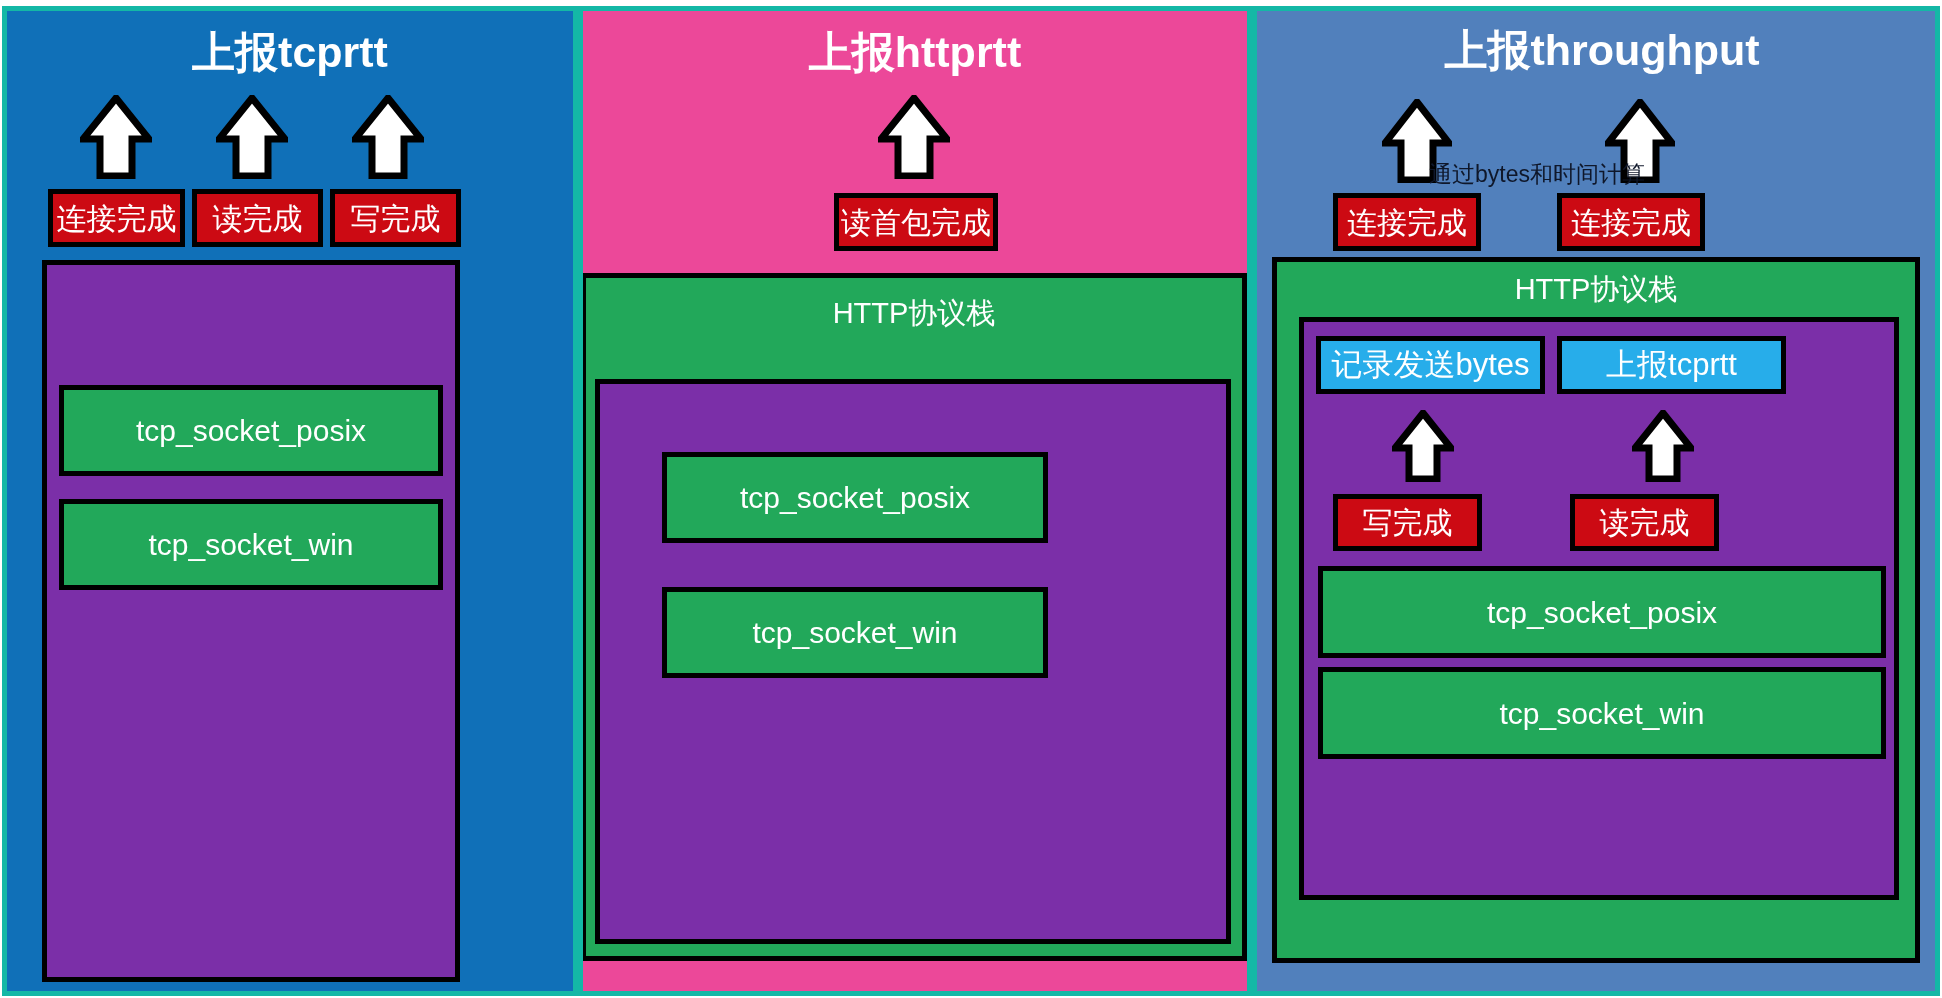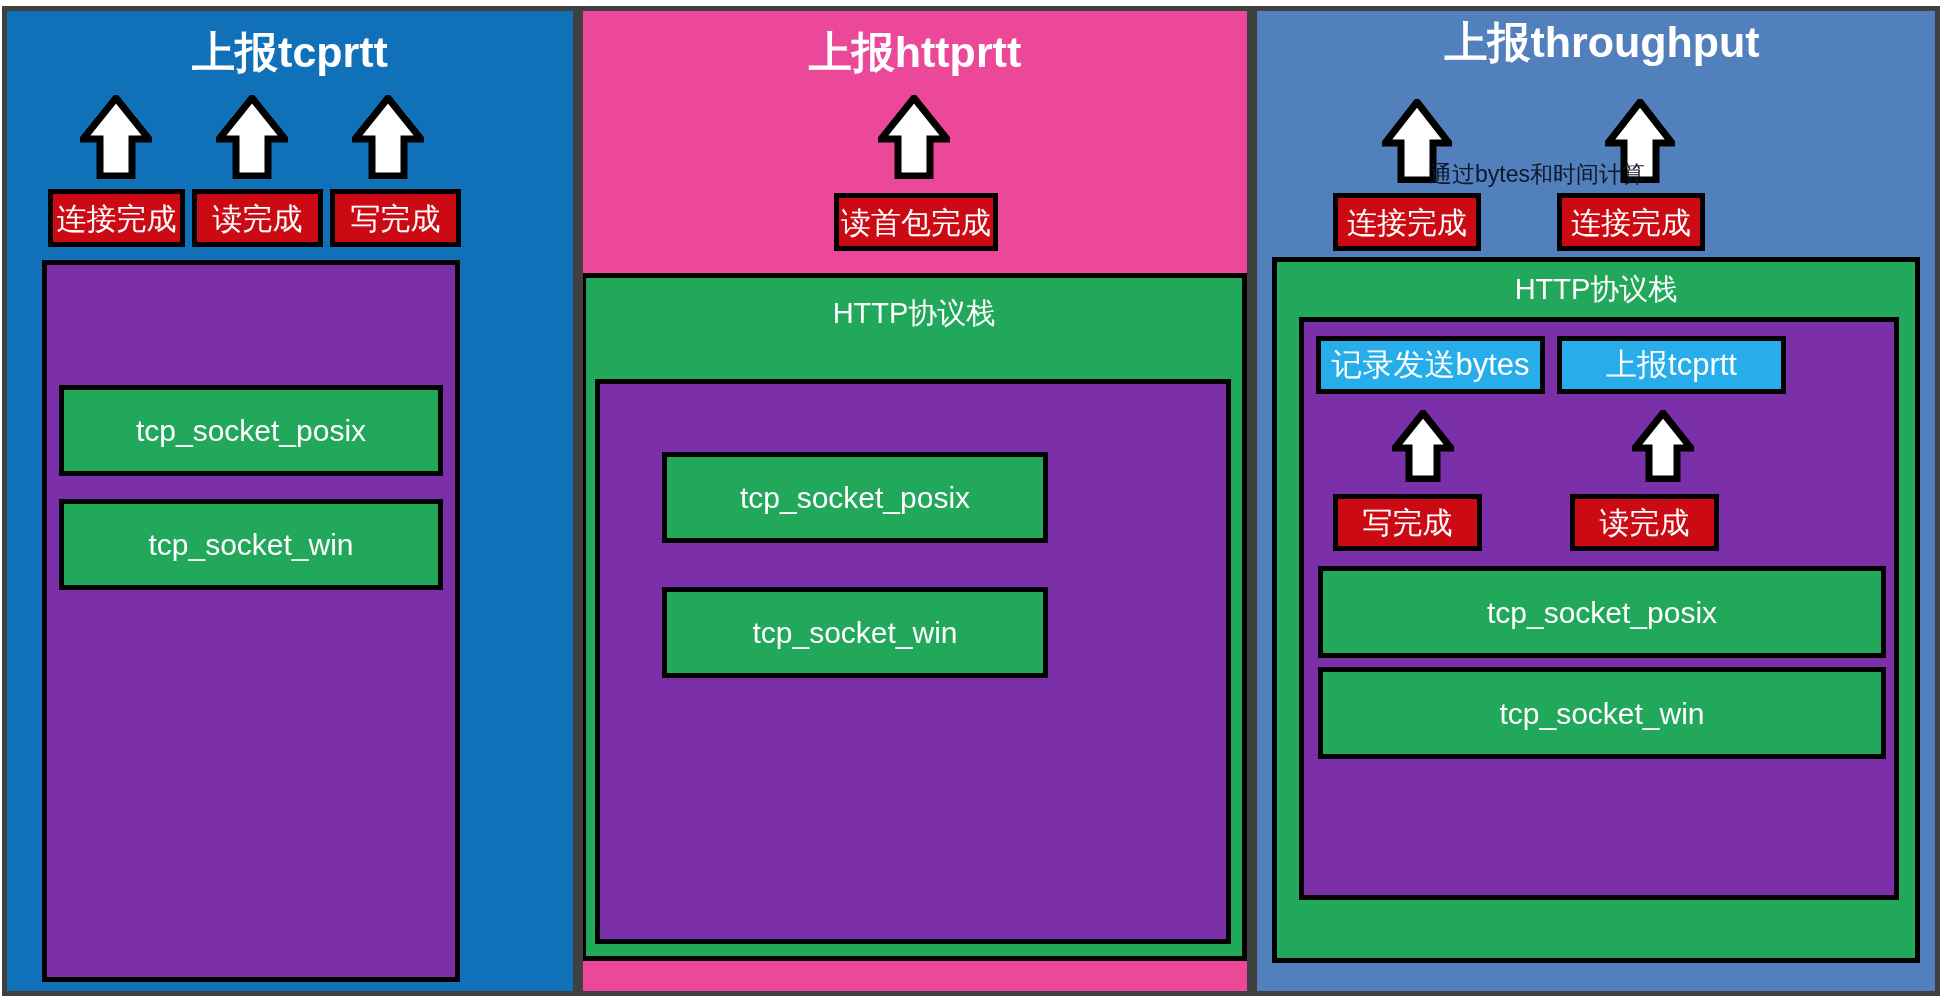--- a/index.html
+++ b/index.html
@@ -7,40 +7,40 @@
     width: 1942px; height: 998px;
     background: #ffffff;
     font-family: "Liberation Sans", "DejaVu Sans", sans-serif;
     overflow: hidden;
   }
   .stage { position: relative; width: 1942px; height: 998px; }
 
   
   .panel {
     position: absolute;
-    border: 5px solid #404040;
+    border: 5px solid #14b8a6;
     overflow: hidden;
   }
   #panel-tcprtt      { left: 2px;    top: 6px; width: 576px;  height: 990px; background: #1070B8; }
   #panel-httprtt     { left: 578px;  top: 6px; width: 674px;  height: 990px; background: #ec4899; }
   #panel-throughput  { left: 1252px; top: 6px; width: 688px;  height: 990px; background: #5180BC; }
 
   .panel-title {
     position: absolute;
     left: 0; right: 0;
     text-align: center;
     color: #ffffff;
     font-weight: bold;
     font-size: 43px;
     letter-spacing: 0px;
     white-space: nowrap;
   }
   #panel-tcprtt .panel-title     { top: 13px; }
   #panel-httprtt .panel-title    { top: 13px; }
-  #panel-throughput .panel-title { top: 3px; padding-left: 12px; }
+  #panel-throughput .panel-title { top: 11px; padding-left: 12px; }
 
   
   .arrow { position: absolute; }
   .arrow svg { display: block; width: 100%; height: 100%; }
 
   
   .box {
     position: absolute;
     border: 5px solid #000000;
     display: flex;

